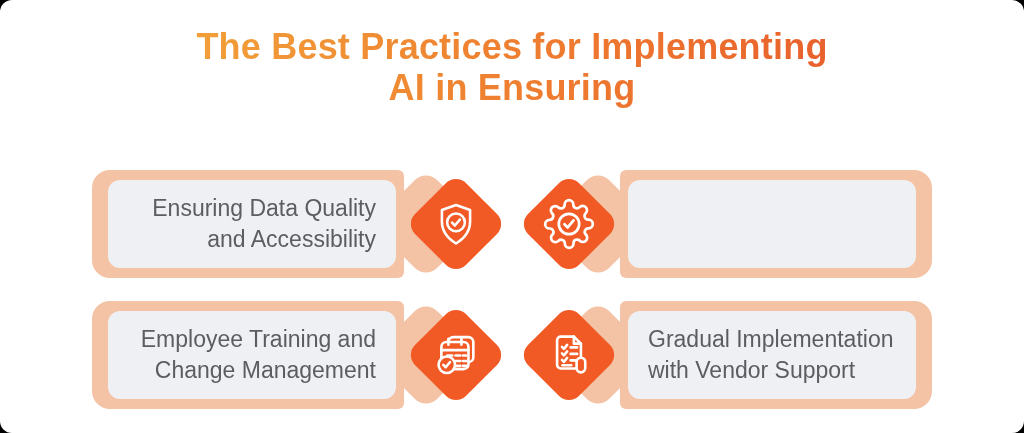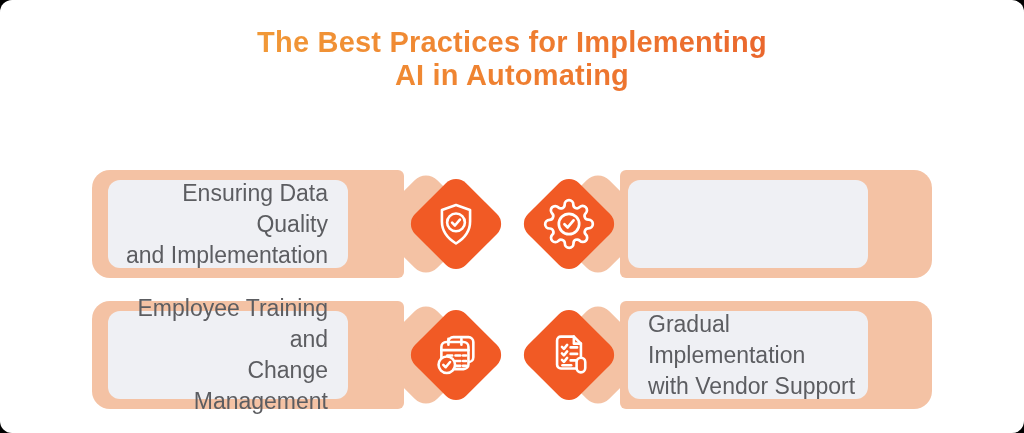--- a/index.html
+++ b/index.html
@@ -16,21 +16,21 @@
   }
   html,body{margin:0;padding:0;background:var(--outer-bg);}
   body{font-family:"Liberation Sans","DejaVu Sans",sans-serif;}
   .canvas{
     position:relative;width:1024px;height:433px;background:var(--canvas-bg);
     border-radius:12px;overflow:hidden;
   }
   
   .title{
     position:absolute;top:26px;left:0;width:100%;
-    text-align:center;font-size:29px;font-weight:bold;line-height:1.14;
+    text-align:center;font-size:36px;font-weight:bold;line-height:1.14;
     margin:0;letter-spacing:0.2px;color:var(--title-grad-mid);
   }
   @supports (-webkit-background-clip: text){
     .title{
       background:linear-gradient(90deg,var(--title-grad-start) 6%,var(--title-grad-mid) 55%,var(--title-grad-end) 98%);
       -webkit-background-clip:text;background-clip:text;-webkit-text-fill-color:transparent;
     }
   }
   .t-line{display:block;}
   
@@ -42,21 +42,21 @@
 
   .band{position:absolute;top:0;width:312px;height:108px;background:var(--peach);z-index:1;}
   .left  .band{left:0;border-radius:18px 6px 6px 18px;}
   .right .band{left:90px;border-radius:6px 18px 18px 6px;}
 
   .tip{position:absolute;top:15px;width:78px;height:78px;background:var(--peach);
        transform:rotate(45deg);border-radius:16px;z-index:1;}
   .left  .tip{left:295px;}
   .right .tip{left:29px;}
 
-  .card{position:absolute;top:10px;width:240px;height:88px;background:var(--card-bg);
+  .card{position:absolute;top:10px;width:288px;height:88px;background:var(--card-bg);
         border-radius:12px;z-index:2;box-sizing:border-box;
         display:flex;flex-direction:column;justify-content:center;}
   .left  .card{left:16px;align-items:flex-end;padding-right:20px;text-align:right;}
   .right .card{left:98px;align-items:flex-start;padding-left:20px;text-align:left;}
   .label{margin:0;font-size:23px;line-height:31px;color:var(--text-gray);}
   .label span{display:block;}
 
   .diamond{position:absolute;top:18px;width:72px;height:72px;background:var(--orange);
            transform:rotate(45deg);border-radius:14px;z-index:3;}
   .left  .diamond{left:328px;}
@@ -72,30 +72,30 @@
   .icon-holder g.gear{stroke-width:1.25;}
   .icon-holder g.gear path,.icon-holder g.gear circle{stroke-width:1.25;}
 </style>
 </head>
 <body>
 
 <div class="canvas">
 
   <h1 class="title">
     <span class="t-line">The Best Practices for Implementing</span>
-    <span class="t-line">AI in Automating</span>
+    <span class="t-line">AI in Ensuring</span>
   </h1>
 
   <div class="item item-tl left">
     <div class="band"></div>
     <div class="tip"></div>
     <div class="card">
       <p class="label">
         <span>Ensuring Data Quality</span>
-        <span>and Implementation</span>
+        <span>and Accessibility</span>
       </p>
     </div>
     <div class="diamond">
       <div class="icon-holder">
         <svg viewBox="0 0 48 48" aria-hidden="true">
           <path d="M24 6.5 L37 11 v10.8 c0 9.6-5.8 15.9-13 20.2 C16.8 37.7 11 31.4 11 21.8 V11 Z"></path>
           <circle cx="24" cy="22.5" r="8.2"></circle>
           <path d="M20.4 22.8 l2.6 2.6 4.6-5.5"></path>
         </svg>
       </div>

